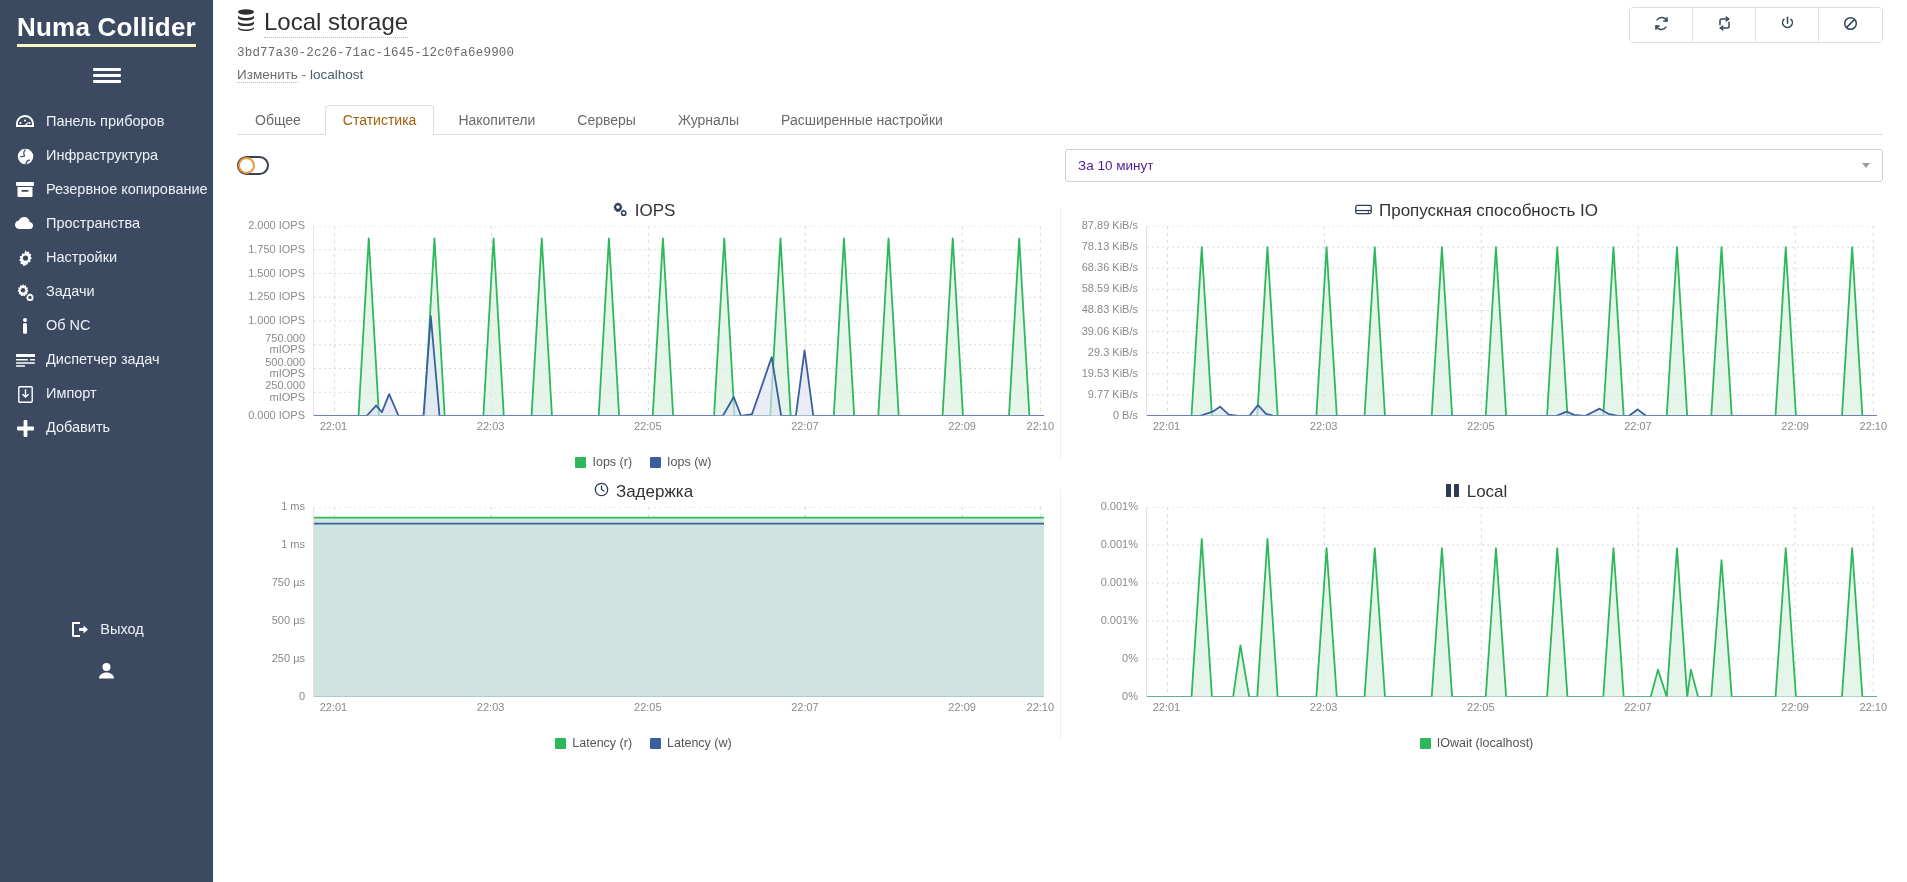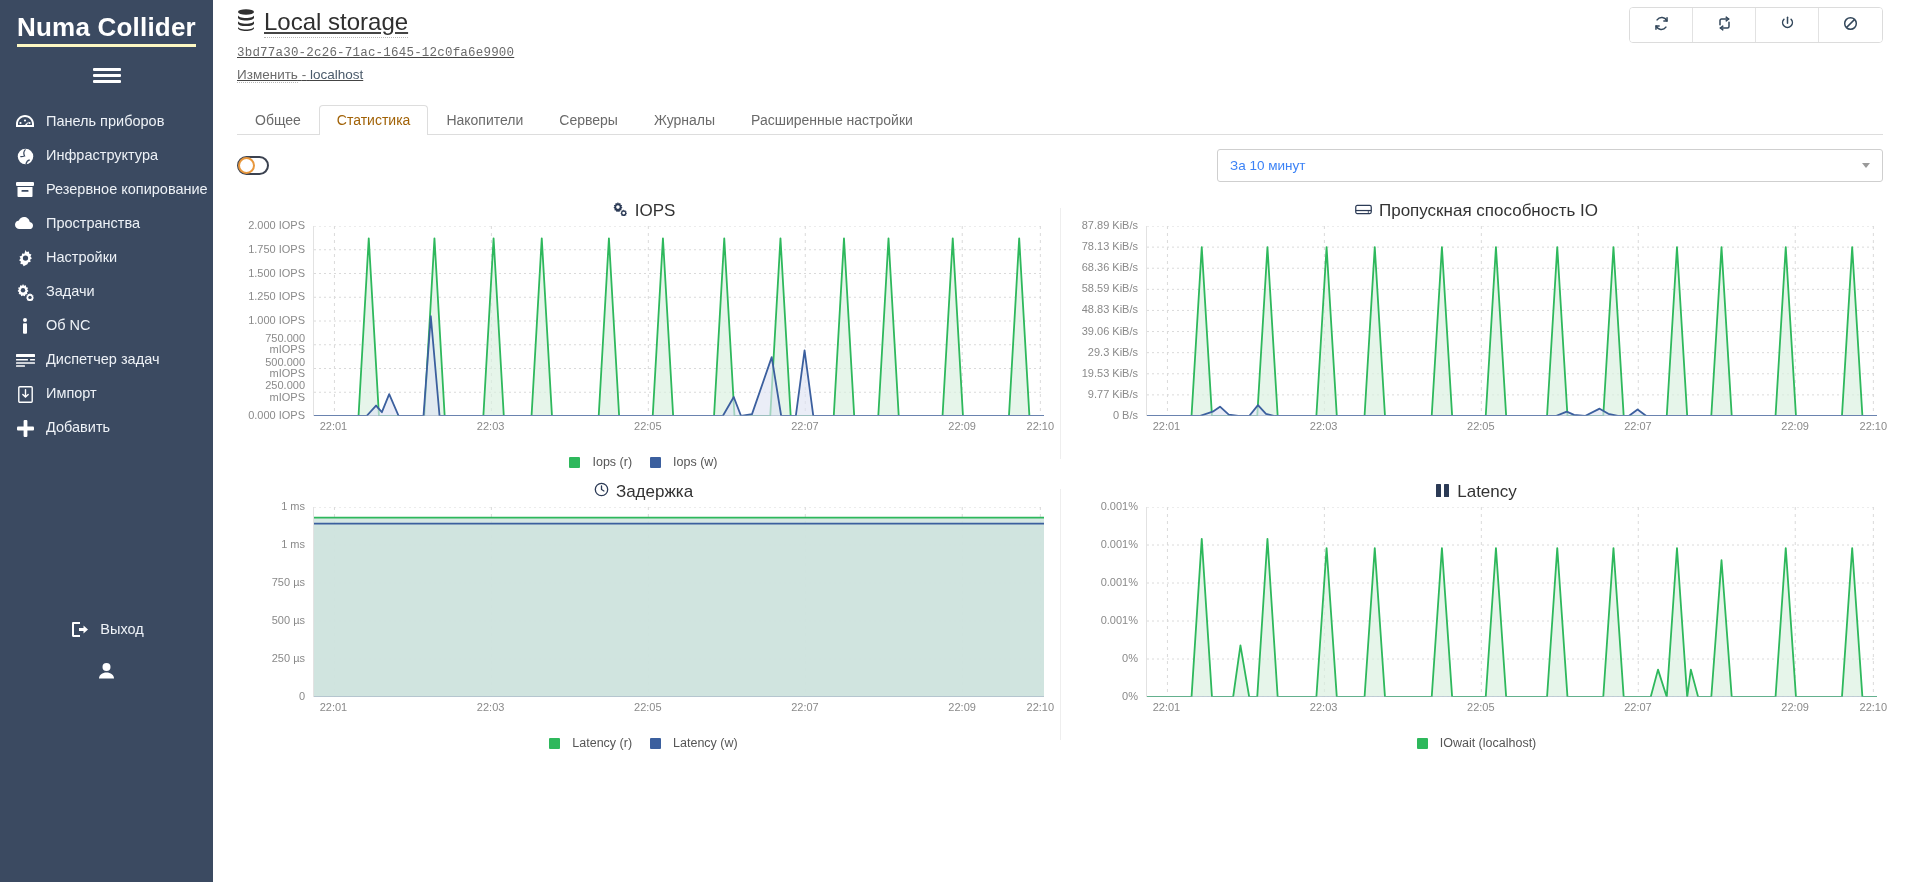--- a/index.html
+++ b/index.html
@@ -56,21 +56,21 @@
     text-align:center;
   }
   .logout {
     display:inline-flex; align-items:center; gap:9px;
     font-size:14.5px; color:#eef2f7; cursor:pointer;
   }
   .userbox { position:absolute; left:0; right:0; top:662px; text-align:center; cursor:pointer; }
 
   
   .main { flex:1; height:882px; background:#fff; position:relative; overflow:hidden; }
-  .page-head { padding:8px 24px 0 24px; position:relative;text-decoration:underline; }
+  .page-head { padding:8px 24px 0 24px; position:relative; }
   .page-title {
     display:flex; align-items:center; gap:9px;
     font-size:24px; color:#2f2f2f; font-weight:400;
   }
   .page-title .t { border-bottom:1px dotted #b9b9b9; padding-bottom:1px; }
   .uuid {
     margin-top:8px;
     font-family:"Liberation Mono", monospace;
     font-size:12.5px;
     color:#6b6b6b;
@@ -90,21 +90,21 @@
     display:flex; align-items:center; justify-content:center;
     border-right:1px solid #e2e2e2;
     cursor:pointer; color:#33475b; background:#fff;
   }
   .tb-btn:last-child { border-right:none; }
 
   
   .tabs {
     margin:22px 24px 0 24px;
     border-bottom:1px solid #dddddd;
-    display:flex; align-items:flex-end; gap:0;
+    display:flex; align-items:flex-end; gap:6px;
     height:31px;
   }
   .tab {
     padding:6px 17px 7px 17px;
     font-size:14px; color:#6a6a6a; cursor:pointer;
     border:1px solid transparent; border-bottom:none;
     border-radius:4px 4px 0 0;
     position:relative; top:1px;
     white-space:nowrap;
   }
@@ -121,26 +121,26 @@
   .toggle {
     width:32px; height:19px; border:2px solid #3b4250; border-radius:10px;
     position:relative; cursor:pointer; background:#fff;
   }
   .toggle .knob {
     position:absolute; left:-1px; top:-1px;
     width:17px; height:17px; border-radius:50%;
     border:2px solid #e8973c; background:#fff;
   }
   .range-select {
-    width:666px; height:33px;
+    width:818px; height:33px;
     border:1px solid #cfcfcf; border-radius:3px;
     background:#fff;
     display:flex; align-items:center; justify-content:space-between;
     padding:0 12px;
-    font-size:13.5px; color:#3b82f6; cursor:pointer;
+    font-size:13.5px; color:#4c1d95; cursor:pointer;
   }
   .caret { width:0;height:0;border-left:4px solid transparent;border-right:4px solid transparent;border-top:5px solid #9a9a9a; }
 
   
   .charts {
     display:grid; grid-template-columns:1fr 1fr;
     padding:6px 14px 0 14px;
   }
   .chart-cell { padding:10px 10px 0 10px; position:relative; }
   .chart-title {
@@ -164,21 +164,21 @@
   .plot svg { display:block; width:100%; height:100%; }
   .xlabels {
     position:absolute; left:76px; right:6px; top:192px; height:20px;
     font-size:11px; color:#8a8a8a;
   }
   .xlabels span { position:absolute; transform:translateX(-50%); top:2px;text-align:right; }
   .legend {
     display:flex; justify-content:center; gap:18px;
     margin-top:14px; font-size:12.5px; color:#555;
   }
-  .legend .item { display:flex; align-items:center; gap:12px; cursor:pointer; }
+  .legend .item { display:flex; align-items:center; gap:6px; cursor:pointer; }
   .swatch { width:11px; height:11px; border-radius:1px; display:inline-block; }
   .vdiv { position:absolute; left:0; top:20px; bottom:10px; width:1px; background:#eee; }
 </style>
 </head>
 <body>
 
 <div class="app">
 
   <div class="sidebar">
     <div class="brand"><span>Numa Collider</span></div>
@@ -582,21 +582,21 @@
           </div>
       </div>
 
       <div class="chart-cell">
         <div class="vdiv"></div>
         <div class="chart-title">
           <span><svg width="14" height="13" viewBox="0 0 14 13" fill="#2b3a55">
                 <rect x="0" y="0" width="5" height="13" rx=".6"></rect>
                 <rect x="8" y="0" width="5" height="13" rx=".6"></rect>
               </svg></span>
-          <span>Latency</span>
+          <span>Local</span>
         </div>
         <div class="plot-wrap">
           <div class="ylabels">
               <div style="top: 0px;">0.001%</div>
               <div style="top: 38px;">0.001%</div>
               <div style="top: 76px;">0.001%</div>
               <div style="top: 114px;">0.001%</div>
               <div style="top: 152px;">0%</div>
               <div style="top: 190px;">0%</div>
             </div>

